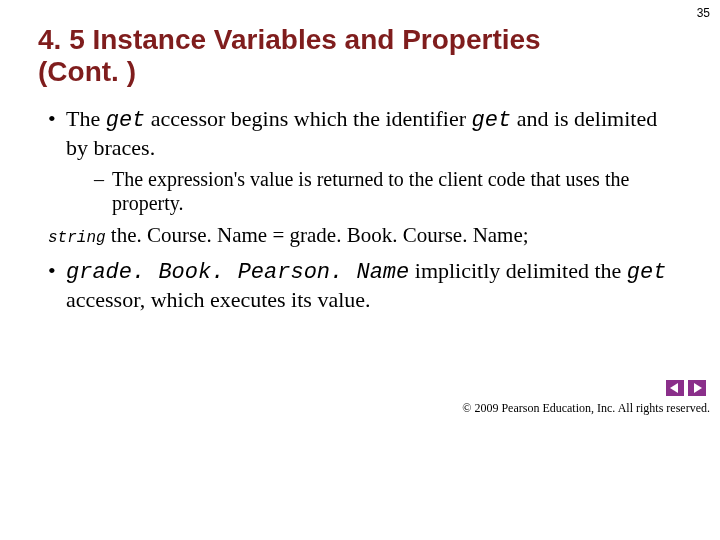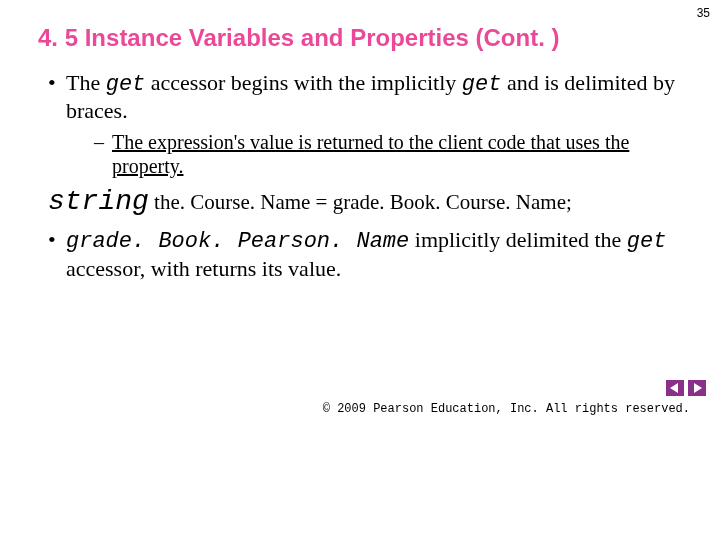--- a/index.html
+++ b/index.html
@@ -1,58 +1,58 @@
 <!DOCTYPE html>
 <html><head>
 <meta charset="utf-8">
 <style>
   * { margin: 0; padding: 0; box-sizing: border-box; }
   html, body { width: 720px; height: 540px; font-family: "Times New Roman", serif; background: #fff; color: #000; overflow: hidden; }
   .slide { position: relative; width: 720px; height: 426px; padding: 20px 38px 0 38px; }
   .page-num { position: absolute; top: 6px; right: 10px; font-size: 12px; font-family: Arial, sans-serif; }
-  h1.title { font-family: Arial, sans-serif; font-weight: bold; font-size: 24px; line-height: 1.15; color: #ec4899; margin-top: 4px; margin-bottom: 18px; max-width: 540px; }
+  h1.title { font-family: Arial, sans-serif; font-weight: bold; font-size: 28px; line-height: 1.15; color: #7f1d1d; margin-top: 4px; margin-bottom: 18px; max-width: 540px; }
   ul.lvl1 { list-style: none; padding-left: 10px; }
   ul.lvl1 > li { position: relative; padding-left: 18px; font-size: 22px; line-height: 1.2; margin-bottom: 8px; }
   ul.lvl1 > li::before { content: "•"; position: absolute; left: 0; top: 0; font-size: 22px; }
   ul.lvl2 { list-style: none; padding-left: 28px; margin-top: 6px; margin-bottom: 4px; }
-  ul.lvl2 > li { position: relative; padding-left: 18px; font-size: 20px; line-height: 1.2; text-decoration: underline; }
+  ul.lvl2 > li { position: relative; padding-left: 18px; font-size: 20px; line-height: 1.2; }
   ul.lvl2 > li::before { content: "–"; position: absolute; left: 0; top: 0; font-size: 20px; }
   .mono { font-family: "Courier New", monospace; font-style: italic; }
   .code-line { font-size: 21px; padding-left: 10px; margin: 2px 0 10px 0; }
-  .code-line .mono { font-size: 28px; }
-  .footer { position: absolute; bottom: 10px; right: 30px; font-family: Liberation Mono, monospace; font-size: 12px; text-align: right; }
+  .code-line .mono { font-size: 16px; }
+  .footer { position: absolute; bottom: 10px; right: 10px; font-family: Liberation Serif, serif; font-size: 12px; text-align: right; }
   .nav { position: absolute; bottom: 30px; right: 14px; display: flex; gap: 4px; }
   .navbtn { width: 18px; height: 16px; background: #8a2f8a; display: flex; align-items: center; justify-content: center; cursor: pointer; }
   .navbtn svg { display: block; }
 </style>
 </head>
 <body>
 
 <div class="slide">
 
   <div class="page-num">35</div>
 
   <h1 class="title">4. 5  Instance Variables and Properties (Cont. )</h1>
 
   <ul class="lvl1">
     <li>
-      <span>The </span><span class="mono">get</span><span> accessor begins with the implicitly </span><span class="mono">get</span><span> and is delimited by braces.</span>
+      <span>The </span><span class="mono">get</span><span> accessor begins which the identifier </span><span class="mono">get</span><span> and is delimited by braces.</span>
       <ul class="lvl2">
         <li><span>The expression's value is returned to the client code that uses the property.</span></li>
       </ul>
     </li>
   </ul>
 
   <div class="code-line">
     <span class="mono">string</span><span> the. Course. Name = grade. Book. Course. Name;</span>
   </div>
 
   <ul class="lvl1">
     <li>
-      <span class="mono">grade. Book. Pearson. Name</span><span> implicitly delimited the </span><span class="mono">get</span><span> accessor, with returns its value.</span>
+      <span class="mono">grade. Book. Pearson. Name</span><span> implicitly delimited the </span><span class="mono">get</span><span> accessor, which executes its value.</span>
     </li>
   </ul>
 
   <div class="nav">
     <div class="navbtn" title="previous slide">
       <svg width="10" height="10" viewBox="0 0 10 10">
           <polygon points="8,0 8,10 0,5" fill="#fff"></polygon>
         </svg>
     </div>
     <div class="navbtn" title="next slide">

